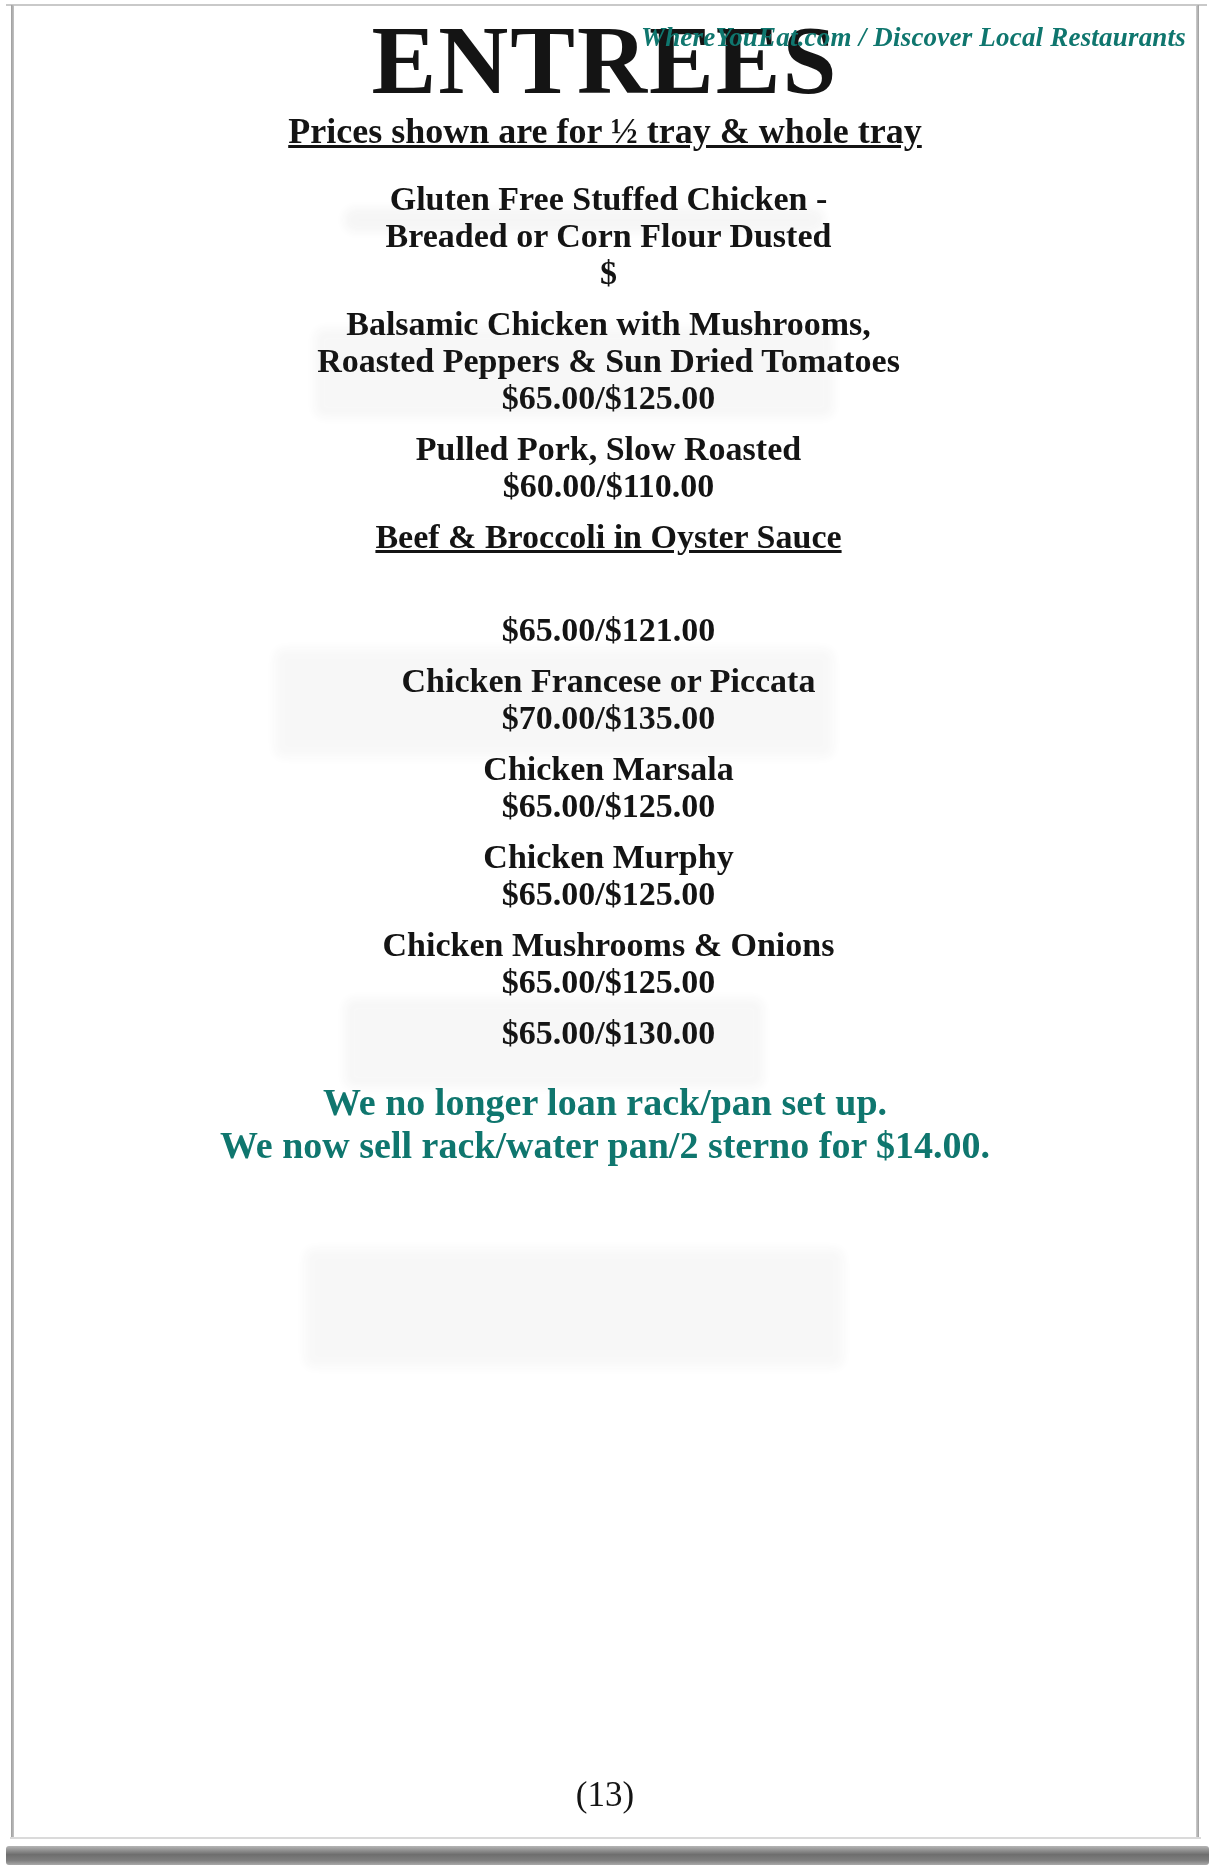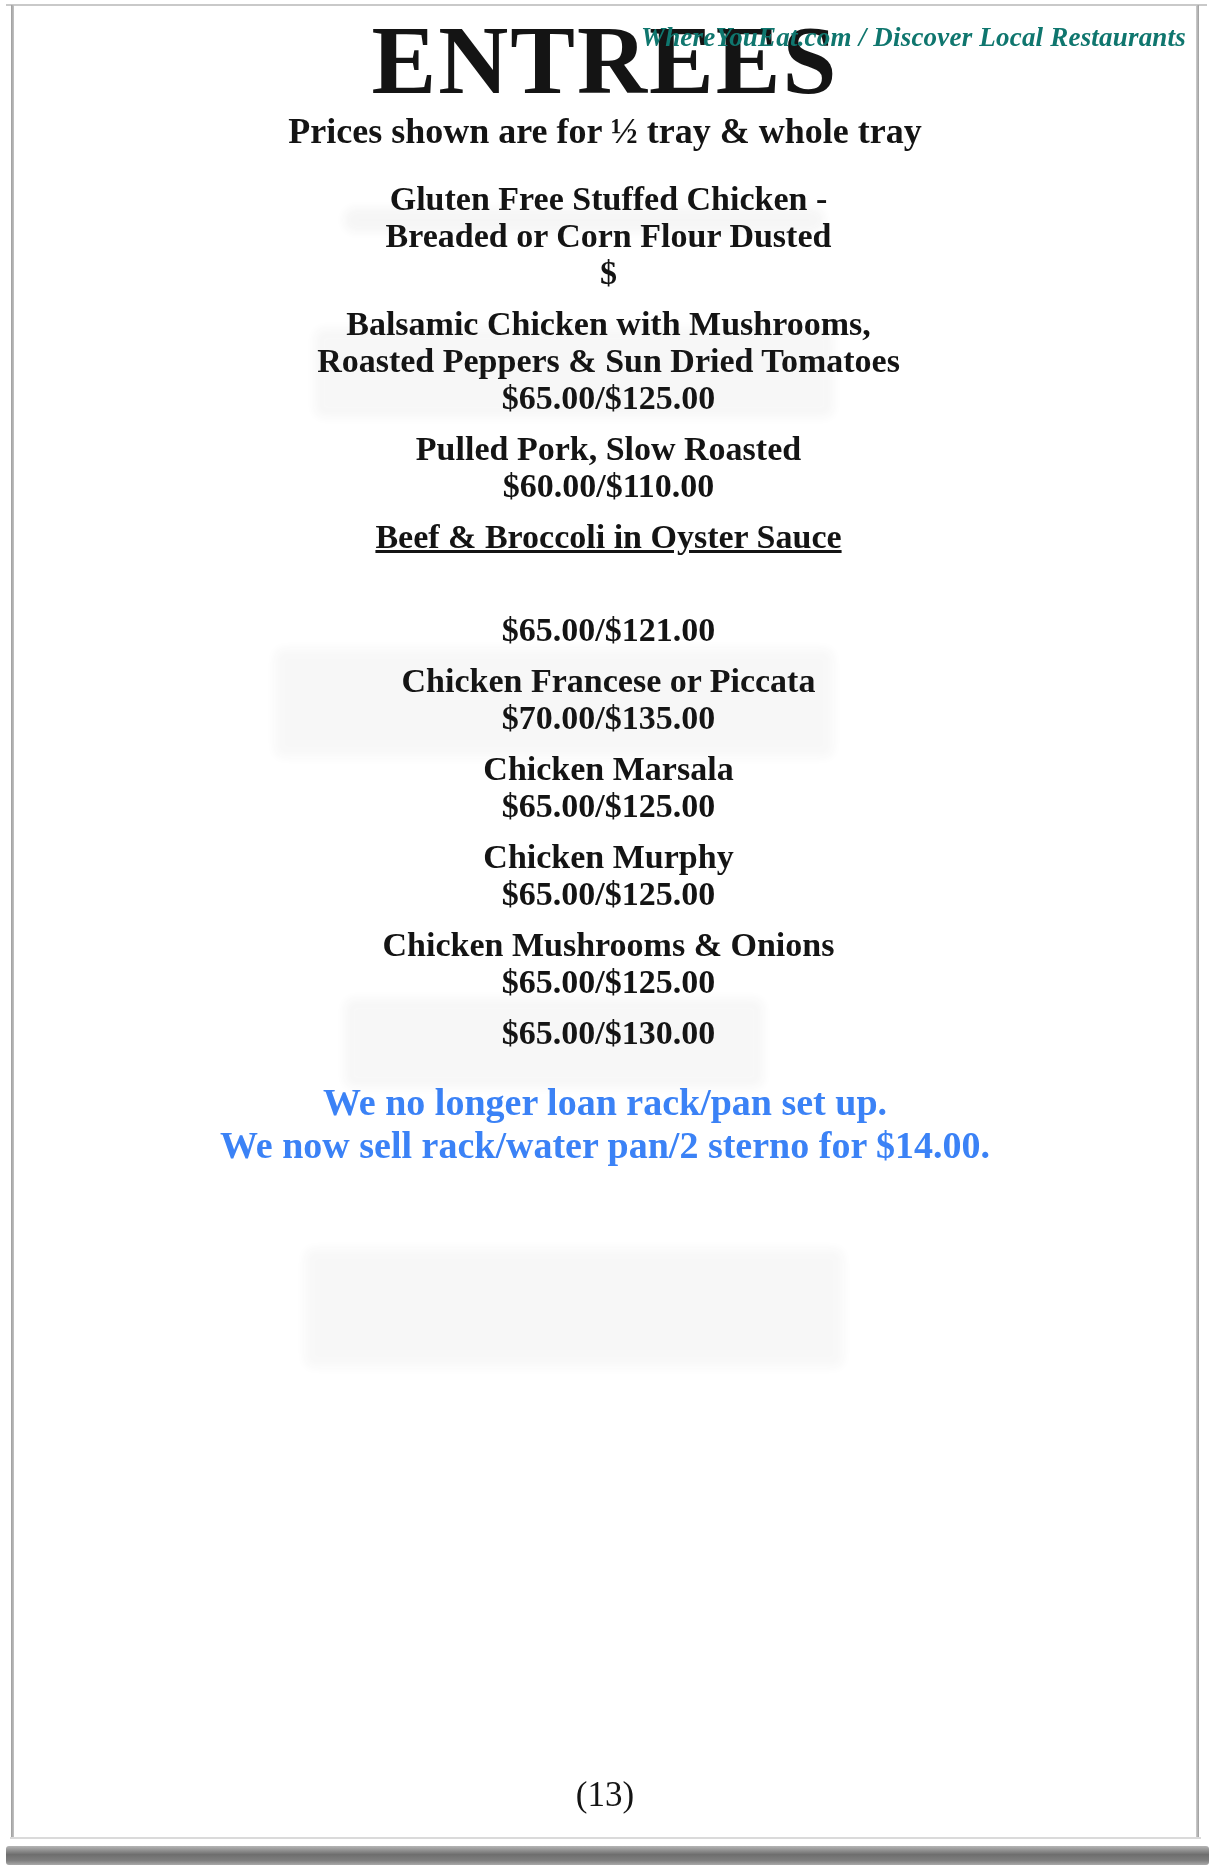--- a/index.html
+++ b/index.html
@@ -58,20 +58,21 @@
     margin-top: 4px;
     font-weight: 700;
     font-size: 97px;
     line-height: 1.0;
     letter-spacing: 2px;
   }
   .subtitle {
     font-weight: 700;
     font-size: 36px;
     line-height: 45px;
+    text-decoration: underline;
   }
   .menu-list {
     margin-top: 26px;
     padding-left: 7px;
   }
   .item {
     margin-bottom: 14px;
     font-weight: 700;
     font-size: 34px;
     line-height: 37px;
@@ -183,20 +184,20 @@
     <div class="item-names">
             <div class="item-name">Chicken Mushrooms &amp; Onions</div>
           </div>
     <div class="item-price">$65.00/$125.00</div>
   </div>
         <div class="item">
     <div class="item-price">$65.00/$130.00</div>
   </div>
       </div>
 
-    <div class="notice" style="color: #3b82f6;">
+    <div class="notice" style="color: #0f766e;">
       <div>We no longer loan rack/pan set up.</div>
       <div>We now sell rack/water pan/2 sterno for $14.00.</div>
     </div>
 
     <div class="page-number">(13)</div>
   </div>
 </div>
 
 </body></html>

